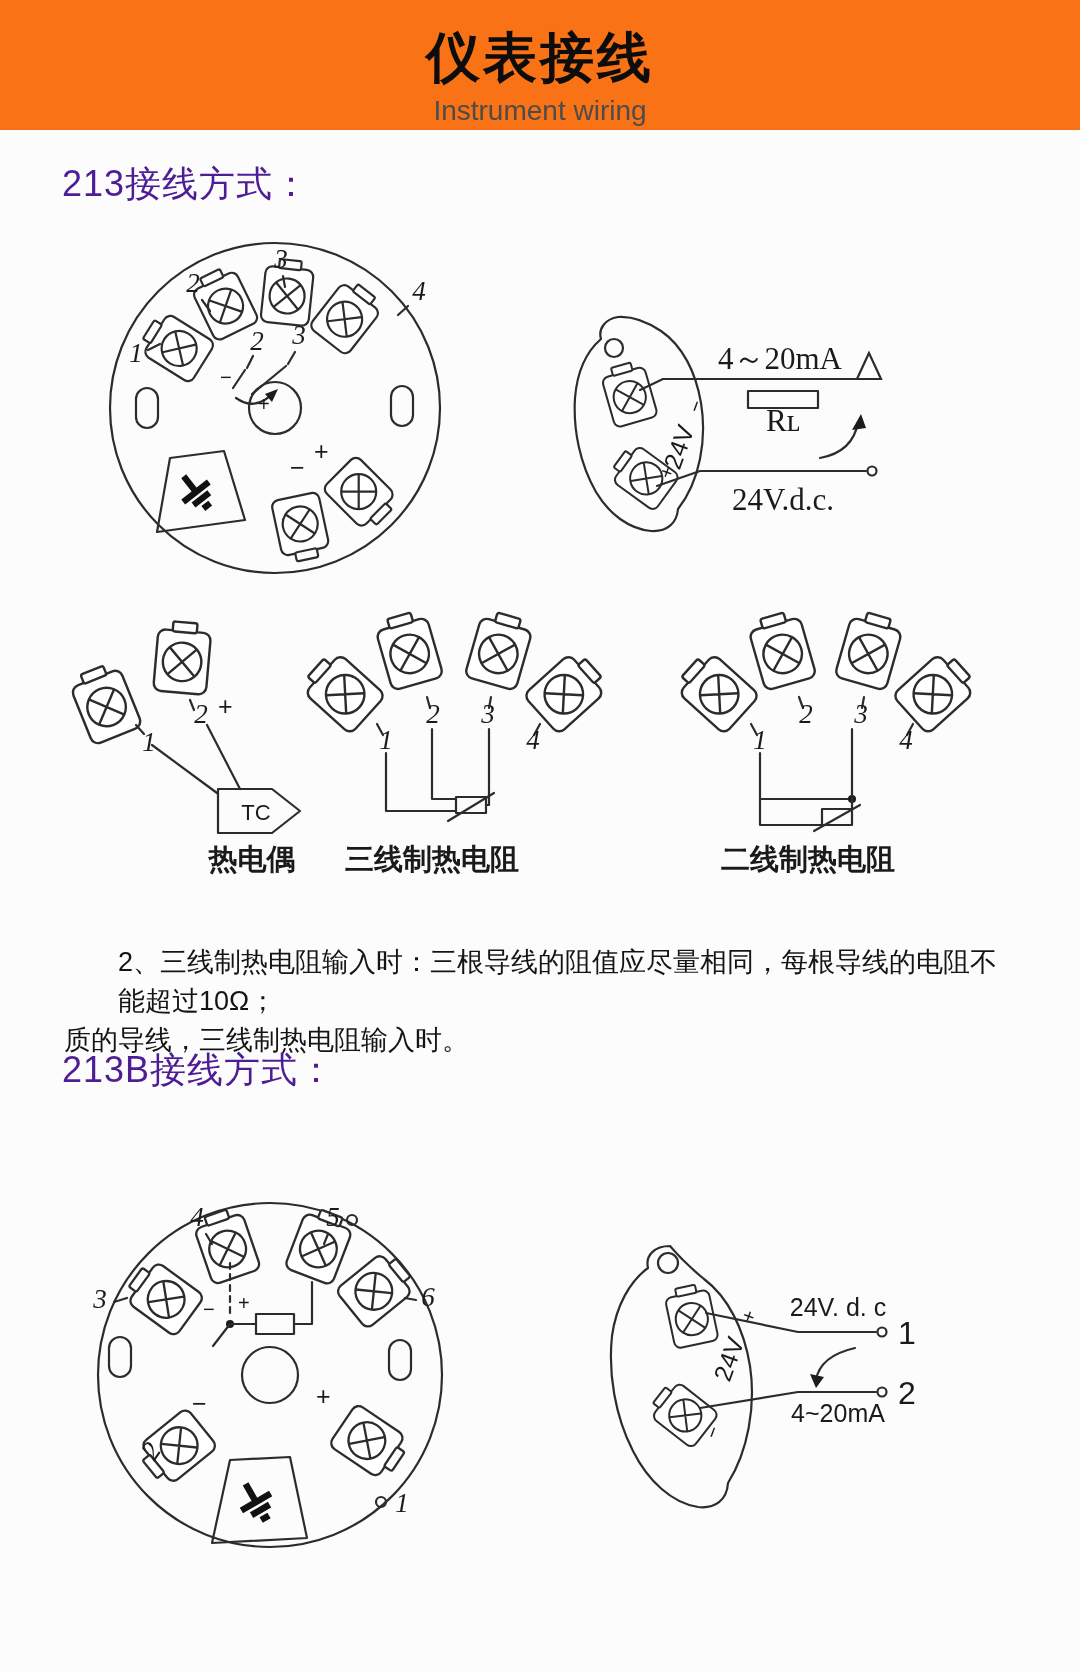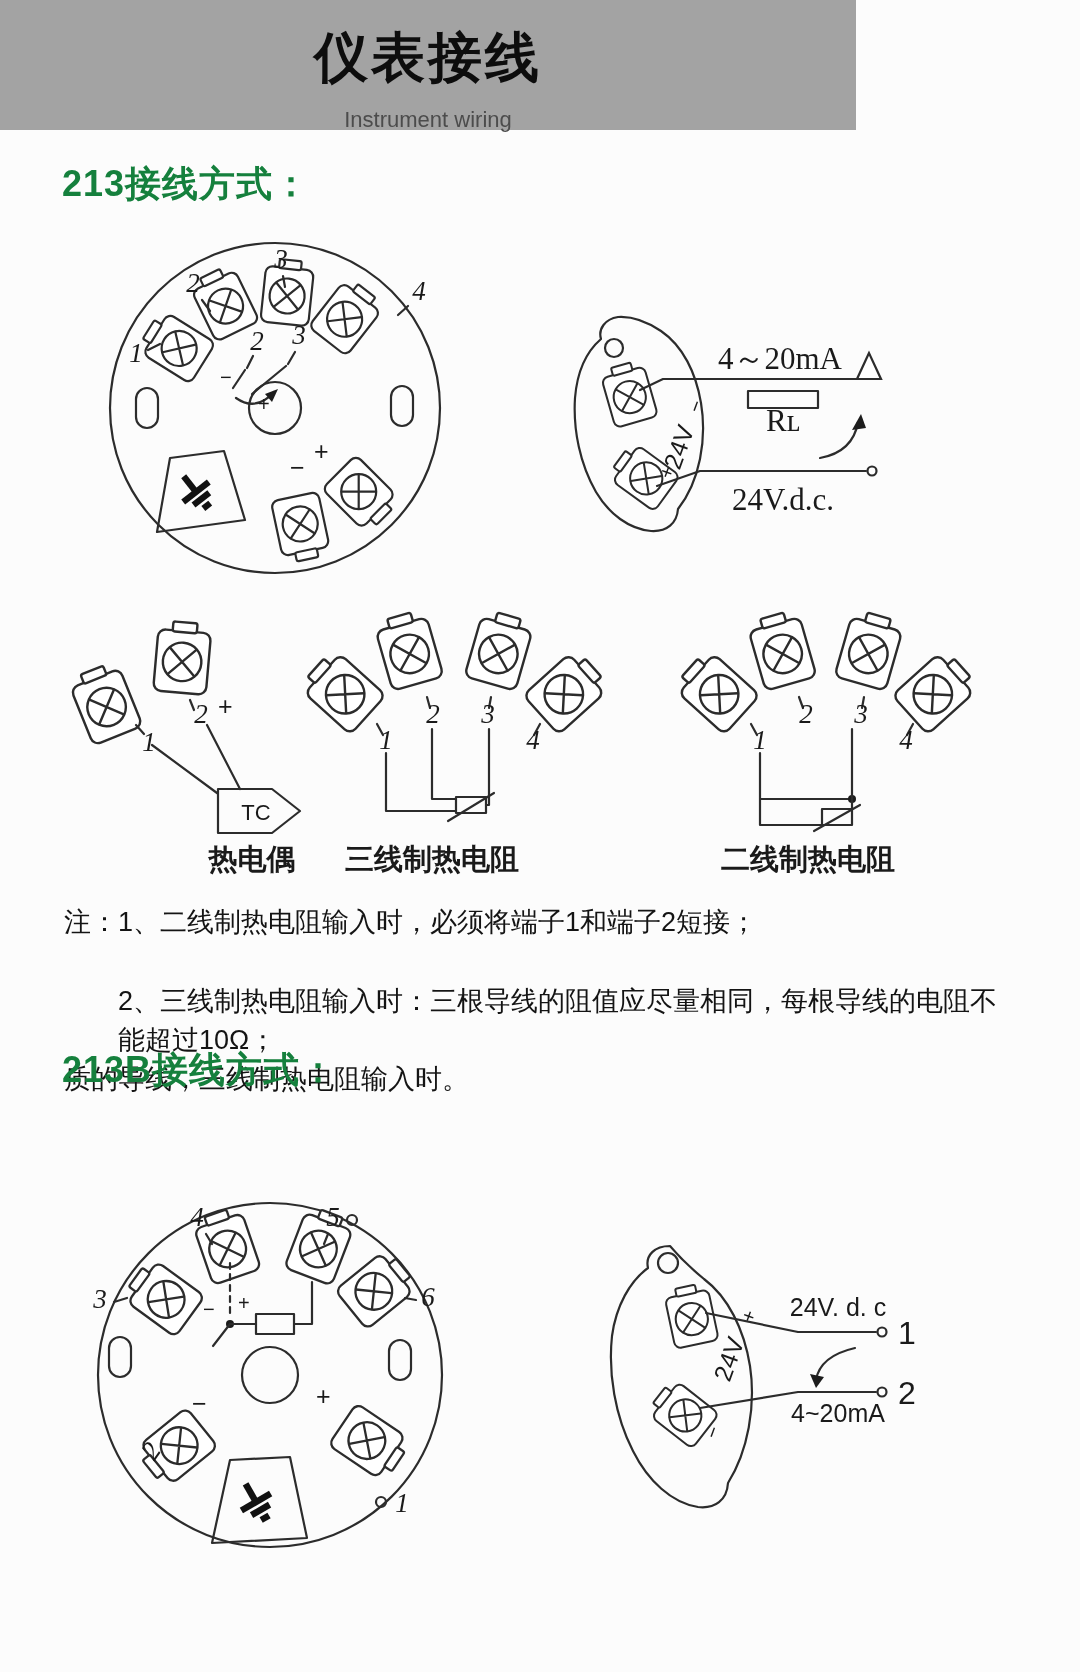--- a/index.html
+++ b/index.html
@@ -4,31 +4,31 @@
 <style>
   html,body{margin:0;padding:0;}
   body{
     width:1080px;height:1672px;
     background:#fcfcfc;
     font-family:"Liberation Sans",sans-serif;
     position:relative;
     color:#151515;
   }
   .banner{
-    position:absolute;left:0;top:0;width:856px;height:130px;
-    background:#a3a3a3;text-align:center;
+    position:absolute;left:0;top:0;width:1080px;height:130px;
+    background:#f97316;text-align:center;
   }
   .banner .title{
     padding-top:22px;font-size:54px;font-weight:bold;letter-spacing:3px;color:#0d0d0d;
   }
   .banner .subtitle{
-    font-size:22px;color:#4c4c4c;margin-top:12px;
+    font-size:28px;color:#4c4c4c;margin-top:0px;
   }
   h2.sec{
-    position:absolute;margin:0;font-size:36px;font-weight:bold;color:#15803d;letter-spacing:1px;
+    position:absolute;margin:0;font-size:36px;font-weight:normal;color:#4c1d95;letter-spacing:1px;
   }
   .s1{left:62px;top:160px;}
   .s2{left:62px;top:1046px;}
   .svgA{position:absolute;left:0;top:218px;}
   .svgB{position:absolute;left:0;top:603px;}
   .svgC{position:absolute;left:0;top:1150px;}
   .notes{
     position:absolute;left:64px;top:903px;width:960px;
     font-size:27px;line-height:39px;color:#141414;
   }
@@ -196,21 +196,20 @@
       <path class="d" d="M760,196 L852,196"></path>
       <circle class="dk" cx="852" cy="196" r="4"></circle>
       <path class="d" d="M852,126 L852,206"></path>
       <rect class="d" x="822" y="206" width="30" height="16"></rect>
       <line class="d" x1="814" y1="228" x2="860" y2="202"></line>
       <text class="cap" x="808" y="266">二线制热电阻</text>
     </g>
   </svg>
 
   <div class="notes">
-    <div>注：1、二线制热电阻输入时，必须将端子1和端子2短接；</div>
     <div class="ind">2、三线制热电阻输入时：三根导线的阻值应尽量相同，每根导线的电阻不能超过10Ω；</div>
     <div>质的导线，三线制热电阻输入时。</div>
   </div>
 
   <h2 class="sec s2">213B接线方式：</h2>
 
   <svg class="svgC" width="1080" height="470" viewBox="0 0 1080 470">
 
     <g>
       <circle class="d" cx="270" cy="225" r="172"></circle>

